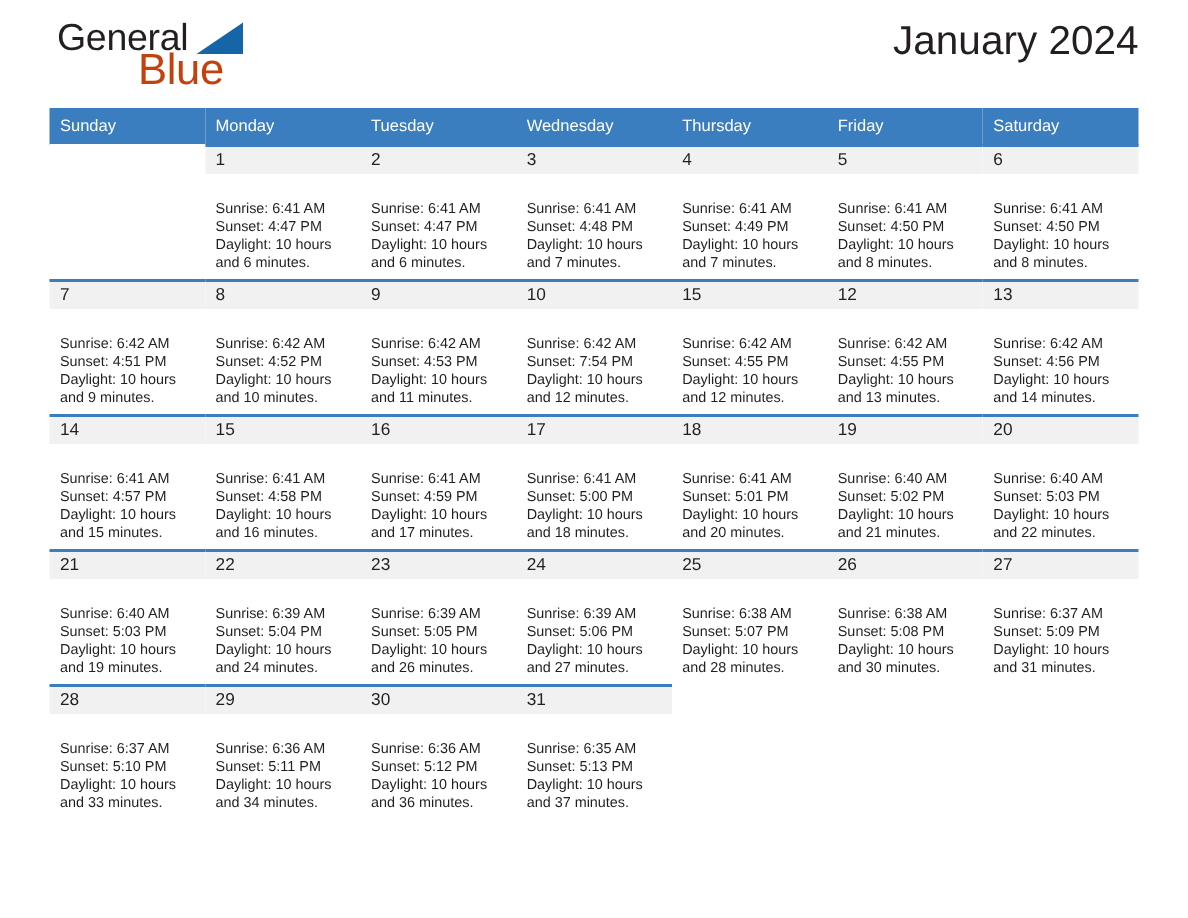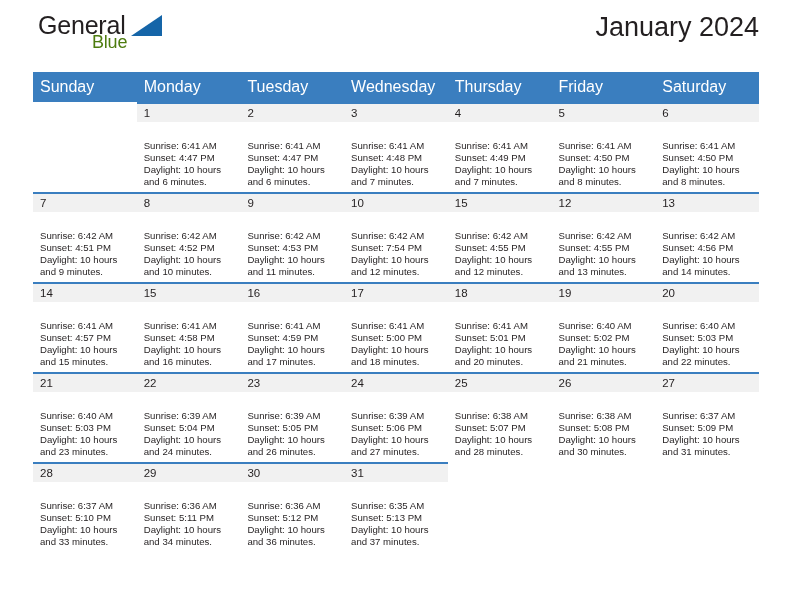--- a/index.html
+++ b/index.html
@@ -44,23 +44,23 @@
     top: 0px;
     font-size: 25px;
     letter-spacing: -0.2px;
     color: #231f20;
     font-family: "Liberation Sans", sans-serif;
   }
   .logo-blue {
     position: absolute;
     left: 59px;
     top: 20px;
-    font-size: 18px;
+    font-size: 29px;
     letter-spacing: -0.2px;
-    color: #4d7c0f;
+    color: #c2410c;
     font-family: "Liberation Sans", sans-serif;
   }
   .logo-tri {
     position: absolute;
     left: 98px;
     top: 2px;
     width: 0;
     height: 0;
     border-left: 31px solid transparent;
     border-bottom: 21px solid #1565a8;
@@ -86,21 +86,21 @@
   .calendar {
     width: 726px;
     border-collapse: collapse;
     table-layout: fixed;
   }
   .calendar col { width: 103.71px; }
 
   thead th {
     background: #3a7ebf;
     color: #ffffff;
-    font-size: 16px;
+    font-size: 11px;
     font-weight: normal;
     text-align: left;
     padding: 6px 0 6px 7px;
     height: 21px;
     box-sizing: border-box;
   }
 
   tbody tr.week {
     height: 90px;
   }
@@ -421,21 +421,21 @@
       </tr>
 
       <tr class="week">
         <td>
           <div class="cell-inner">
             <div class="daynum">21</div>
             <div class="details">
               <div>Sunrise: 6:40 AM</div>
               <div>Sunset: 5:03 PM</div>
               <div>Daylight: 10 hours</div>
-              <div>and 23 minutes.</div>
+              <div>and 19 minutes.</div>
             </div>
           </div>
         </td>
         <td>
           <div class="cell-inner">
             <div class="daynum">22</div>
             <div class="details">
               <div>Sunrise: 6:39 AM</div>
               <div>Sunset: 5:04 PM</div>
               <div>Daylight: 10 hours</div>

